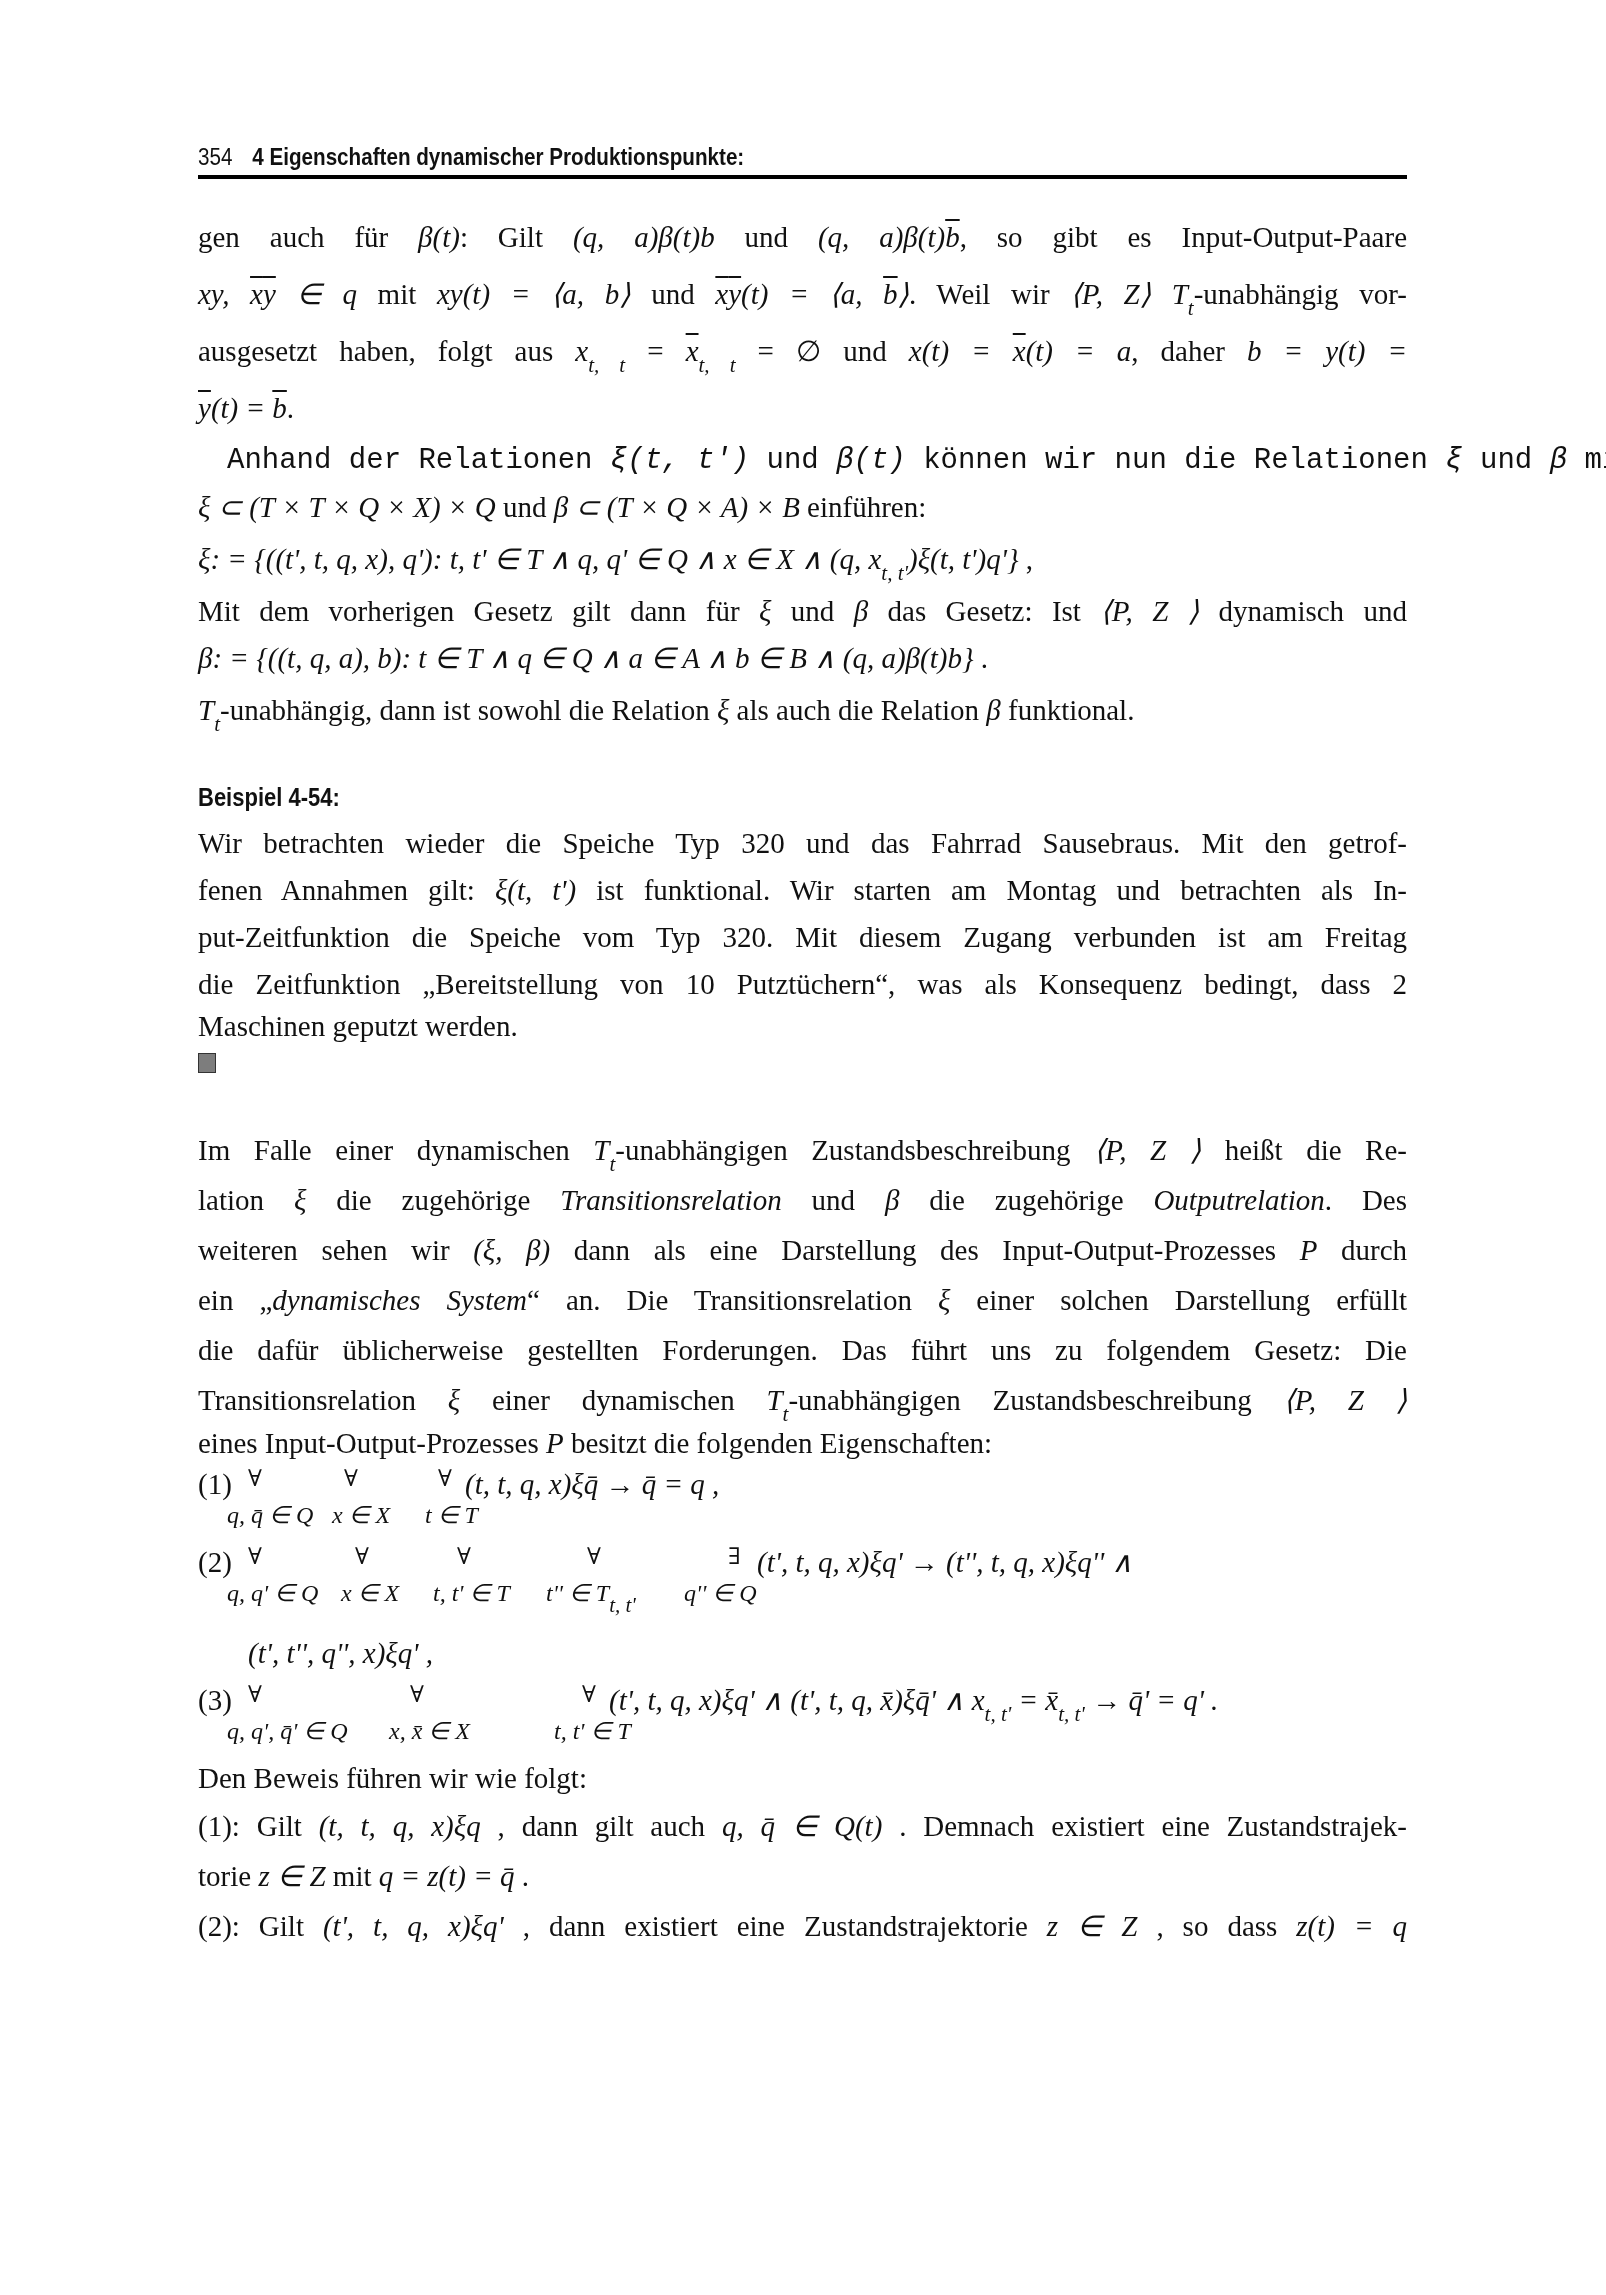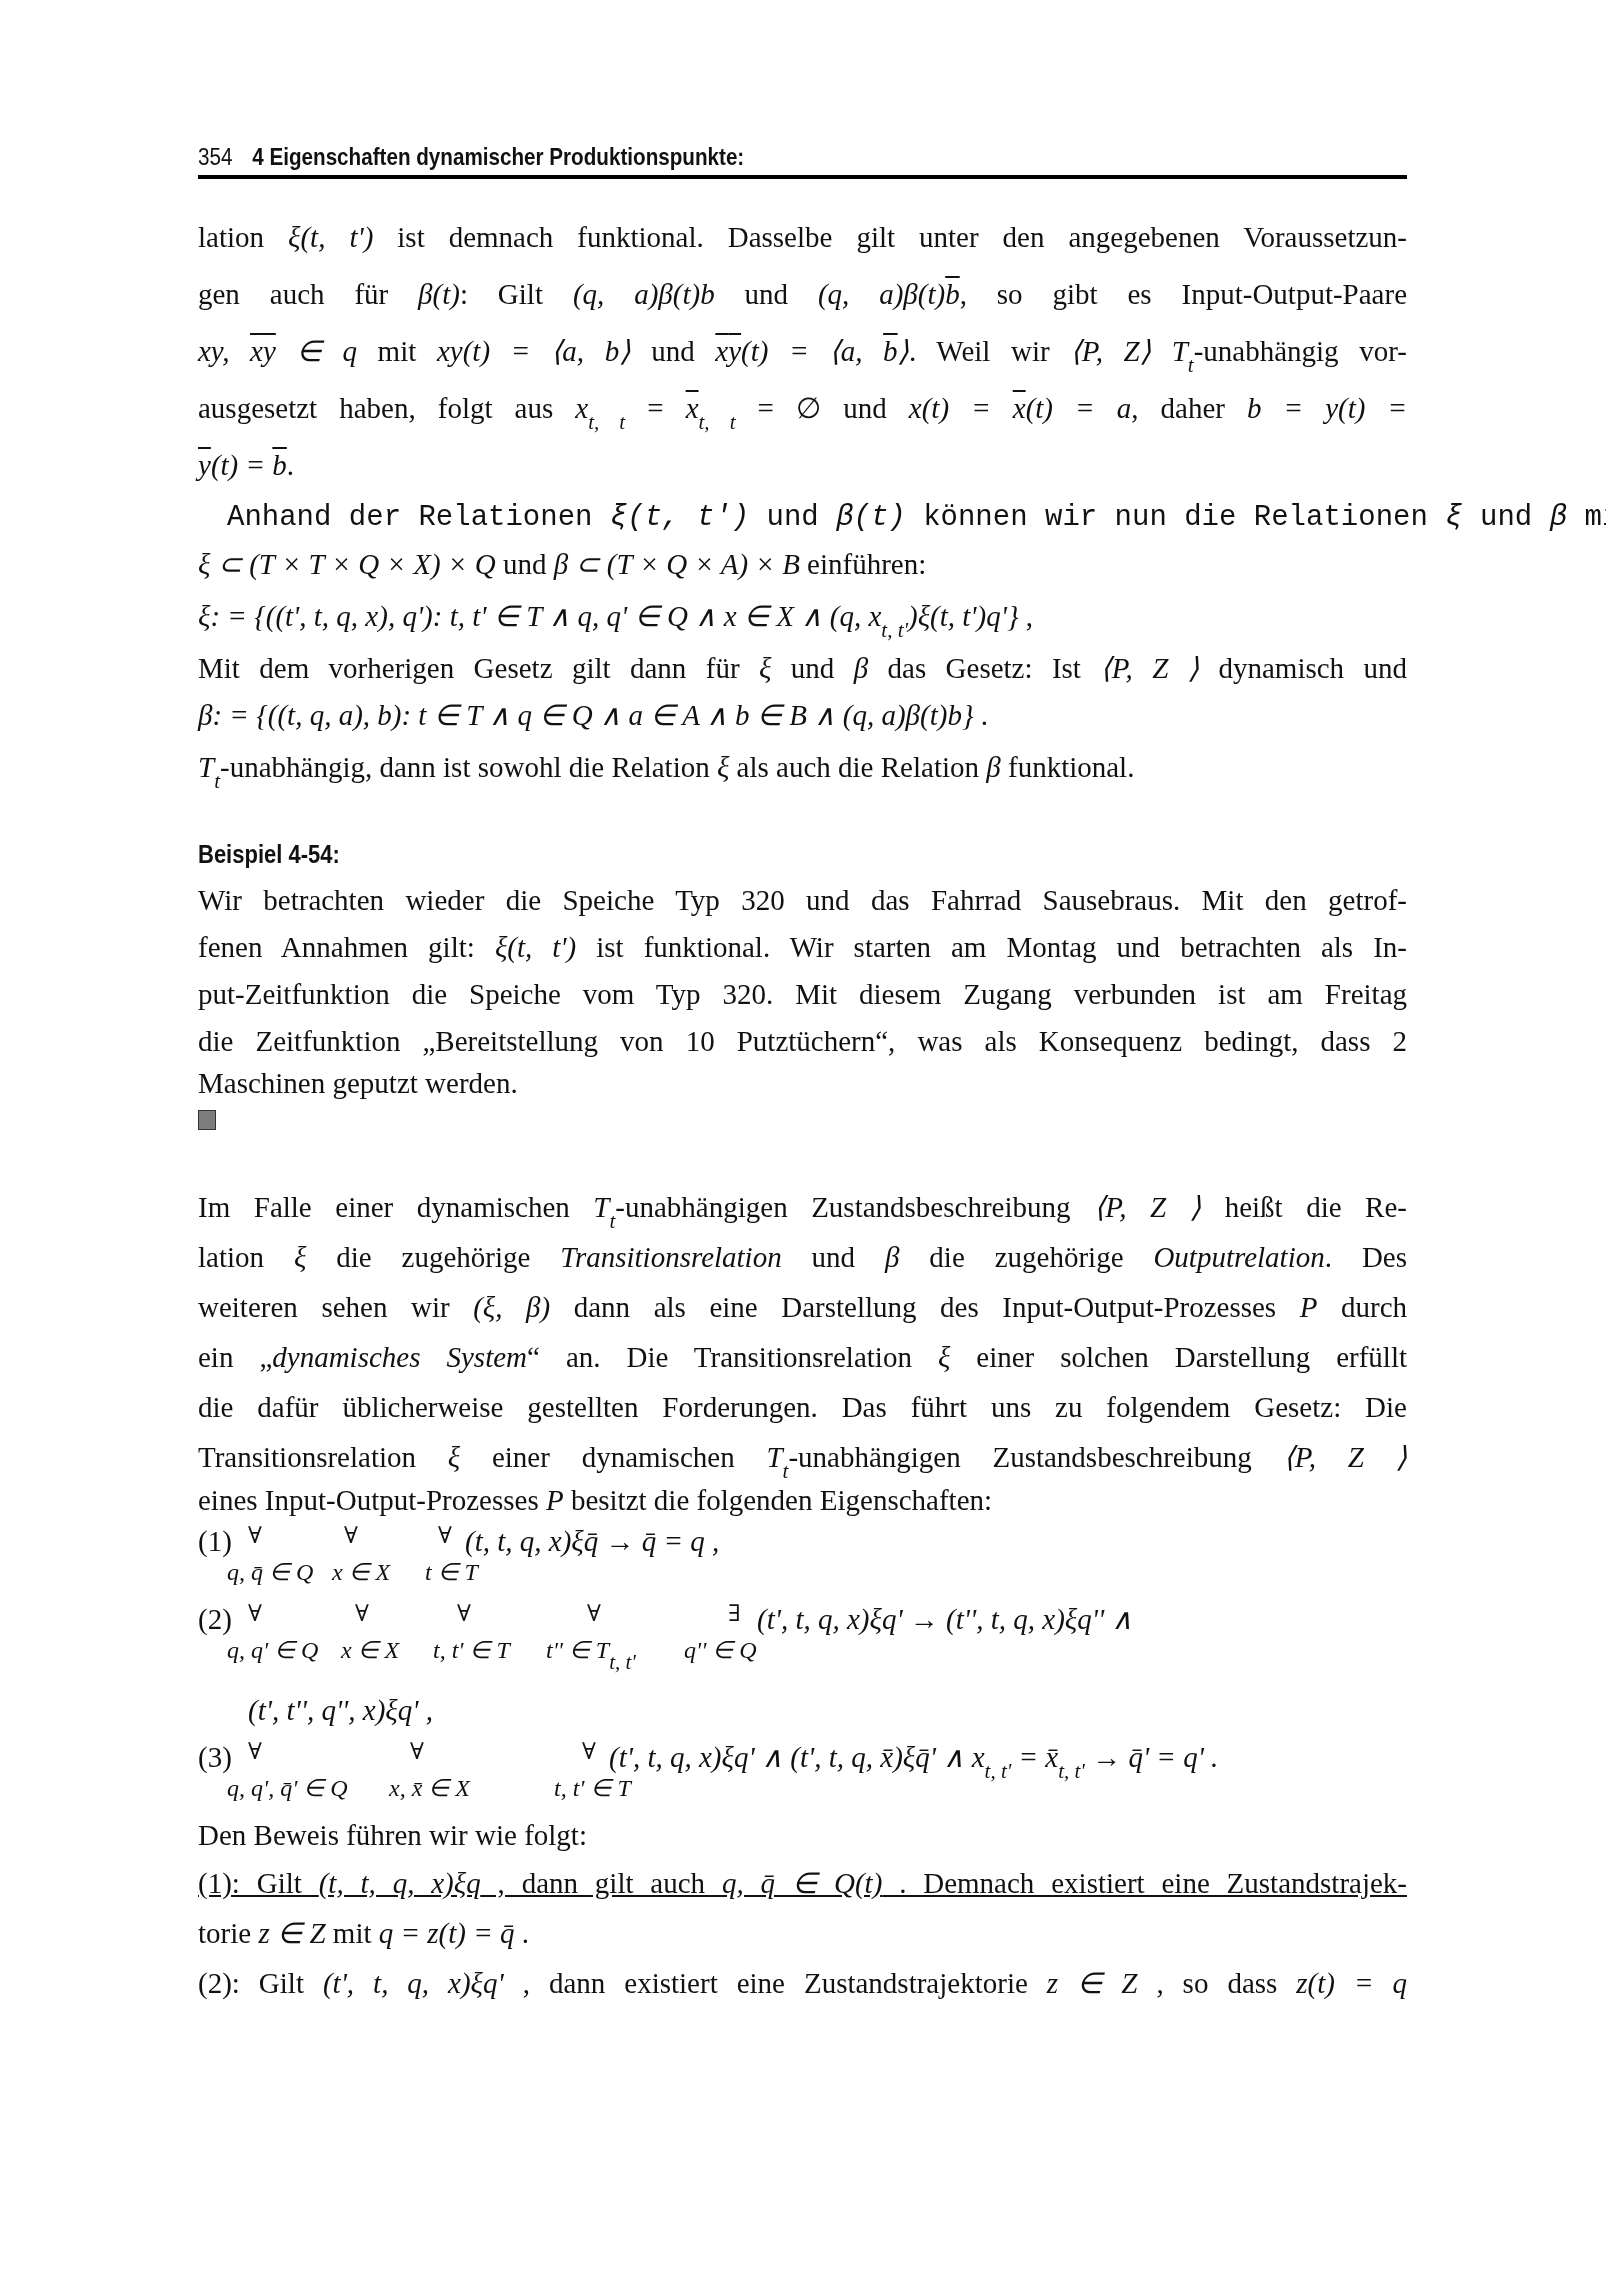--- a/index.html
+++ b/index.html
@@ -42,23 +42,20 @@
 <div class="page">
 
   <div class="running-head">
     <span class="pagenum">354</span><span>4 Eigenschaften dynamischer Produktionspunkte:</span>
   </div>
   <div class="rule"></div>
 
   <div class="body">
 
     <div>
-      <div class="line">
-        <span>lation </span><span class="i">ξ(t, t')</span><span> ist demnach funktional. Dasselbe gilt unter den angegebenen Voraussetzun-</span>
-      </div>
       <div class="line">
         <span>gen auch für </span><span class="i">β(t)</span><span>: Gilt </span><span class="i">(q, a)β(t)b</span><span> und </span><span class="i">(q, a)β(t)</span><span class="i ob">b</span><span>, so gibt es Input-Output-Paare</span>
       </div>
       <div class="line">
         <span class="i">xy, </span><span class="i ob">x</span><span class="i ob">y</span><span class="i"> ∈ q</span><span> mit </span><span class="i">xy(t) = ⟨a, b⟩</span><span> und </span><span class="i ob">x</span><span class="i ob">y</span><span class="i">(t) = ⟨a, </span><span class="i ob">b</span><span class="i">⟩</span><span>. Weil wir </span><span class="i">⟨P, Z⟩ T</span><span class="sub">t</span><span>-unabhängig vor-</span>
       </div>
       <div class="line">
         <span>ausgesetzt haben, folgt aus </span><span class="i">x</span><span class="sub">t, t</span><span> = </span><span class="i ob">x</span><span class="sub">t, t</span><span> = ∅</span><span> und </span><span class="i">x(t) = </span><span class="i ob">x</span><span class="i">(t) = a</span><span>, daher </span><span class="i">b = y(t) =</span>
       </div>
       <div class="line last">
@@ -164,21 +161,21 @@
         <span class="q" style="left:384px">∀</span>
         <span class="qsub" style="left:356px">t, t' ∈ T</span>
         <span class="rest" style="left:411px"><span>(t', t, q, x)ξq' ∧ (t', t, q, x̄)ξq̄' ∧ x</span><span class="sub">t, t'</span><span> = x̄</span><span class="sub">t, t'</span><span> → q̄' = q' .</span></span>
       </div>
     </div>
 
     <div>
       <div class="line last" style="height:45px;line-height:45px;">
         <span>Den Beweis führen wir wie folgt:</span>
       </div>
-      <div class="line" style="height:50px;line-height:50px;text-decoration:underline;">
+      <div class="line" style="height:50px;line-height:50px;">
         <span>(1): Gilt </span><span class="i">(t, t, q, x)ξq</span><span> , dann gilt auch </span><span class="i">q, q̄ ∈ Q(t)</span><span> . Demnach existiert eine Zustandstrajek-</span>
       </div>
       <div class="line last" style="height:50px;line-height:50px;">
         <span>torie </span><span class="i">z ∈ Z</span><span> mit </span><span class="i">q = z(t) = q̄</span><span> .</span>
       </div>
       <div class="line" style="height:50px;line-height:50px;">
         <span>(2): Gilt </span><span class="i">(t', t, q, x)ξq'</span><span> , dann existiert eine Zustandstrajektorie </span><span class="i">z ∈ Z</span><span> , so dass </span><span class="i">z(t) = q</span>
       </div>
     </div>
 

